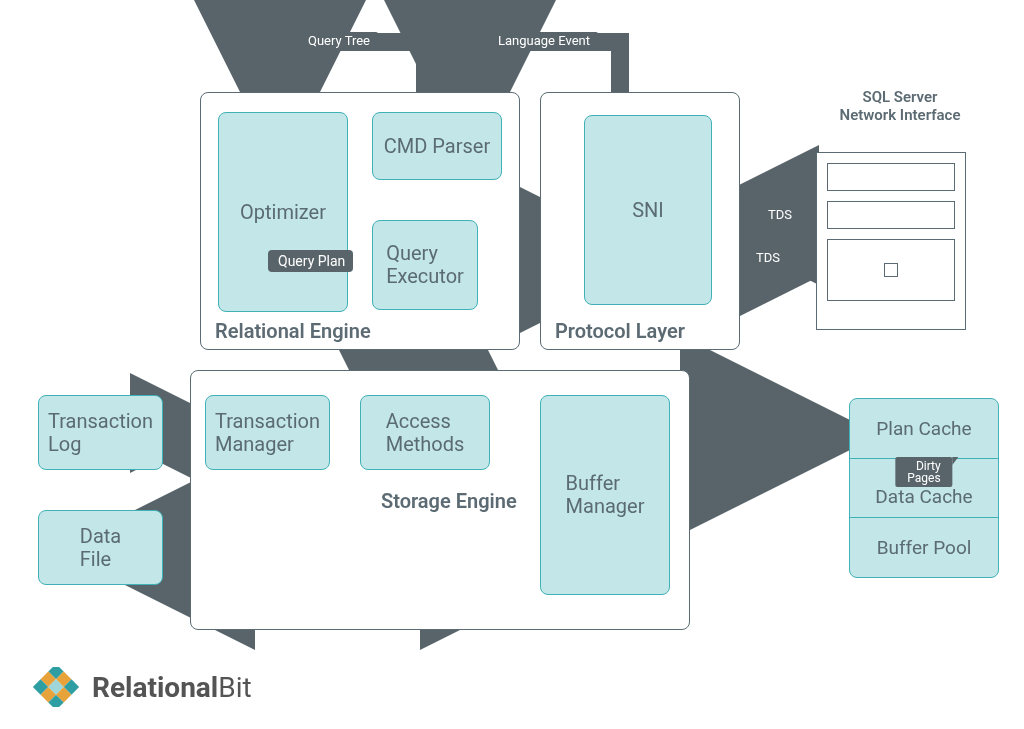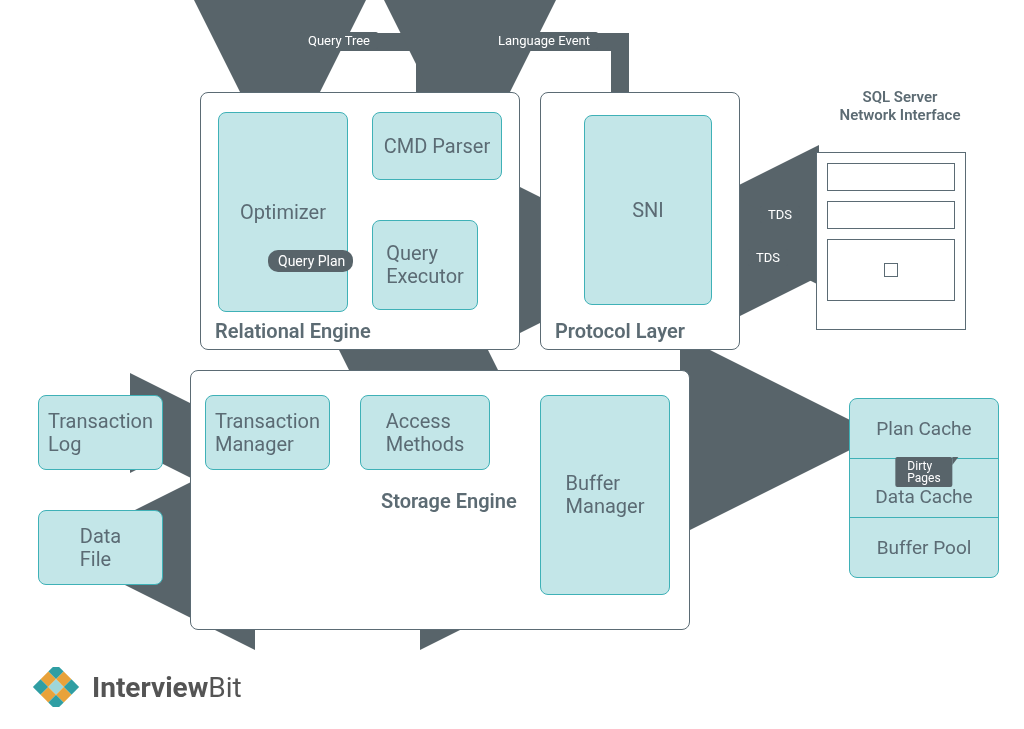--- a/index.html
+++ b/index.html
@@ -49,21 +49,21 @@
     font-size: 13px;
     padding: 1px 8px;
     border-radius: 2px;
   }
   .pill {
     position: absolute;
     background:#58646a;
     color:#fff;
     font-size:14px;
     padding:3px 8px 3px 10px;
-    border-radius:10px
+    border-radius:4px
   }
 
   
   .server {
     position: absolute;
     border: 1.5px solid #5b6b74;
     background: #fff;
   }
   .server .slot {
     border: 1.5px solid #5b6b74;
@@ -226,21 +226,21 @@
   <div class="box" style="left:38px; top:510px; width:125px; height:75px; white-space:pre-line">
     <span>Data
 File</span>
   </div>
 
   <div class="stack" style="left:849px; top:398px; width:150px; height:180px">
     <div>
         <span>Plan Cache</span>
       </div>
     <div>
-      <span class="dirty-tab" style="white-space:pre-line; line-height:1; padding:3px 12px;">Dirty
+      <span class="dirty-tab" style="white-space:pre-line; line-height:1; padding:3px 12px;text-align:right;">Dirty
 Pages</span>
       <span style="margin-top:16px">Data Cache</span>
     </div>
     <div>
         <span>Buffer Pool</span>
       </div>
   </div>
 
   <div class="ontop-label" style="left:300px; top:32px">Query Tree</div>
   <div class="ontop-label" style="left:490px; top:32px">Language Event</div>
@@ -255,16 +255,16 @@
         <rect x="-6" y="-18" width="12" height="12" fill="#e8a23a"></rect>
         <rect x="6" y="-18" width="12" height="12" fill="#2f9ea3"></rect>
         <rect x="-18" y="-6" width="12" height="12" fill="#e8a23a"></rect>
         <rect x="-6" y="-6" width="12" height="12" fill="#9ed6d9"></rect>
         <rect x="6" y="-6" width="12" height="12" fill="#e8a23a"></rect>
         <rect x="-18" y="6" width="12" height="12" fill="#2f9ea3"></rect>
         <rect x="-6" y="6" width="12" height="12" fill="#e8a23a"></rect>
         <rect x="6" y="6" width="12" height="12" fill="#2f9ea3"></rect>
       </g>
     </svg>
-    <span><b>Interview</b><span>Bit</span></span>
+    <span><b>Relational</b><span>Bit</span></span>
   </div>
 
 </div>
 
 </body></html>

